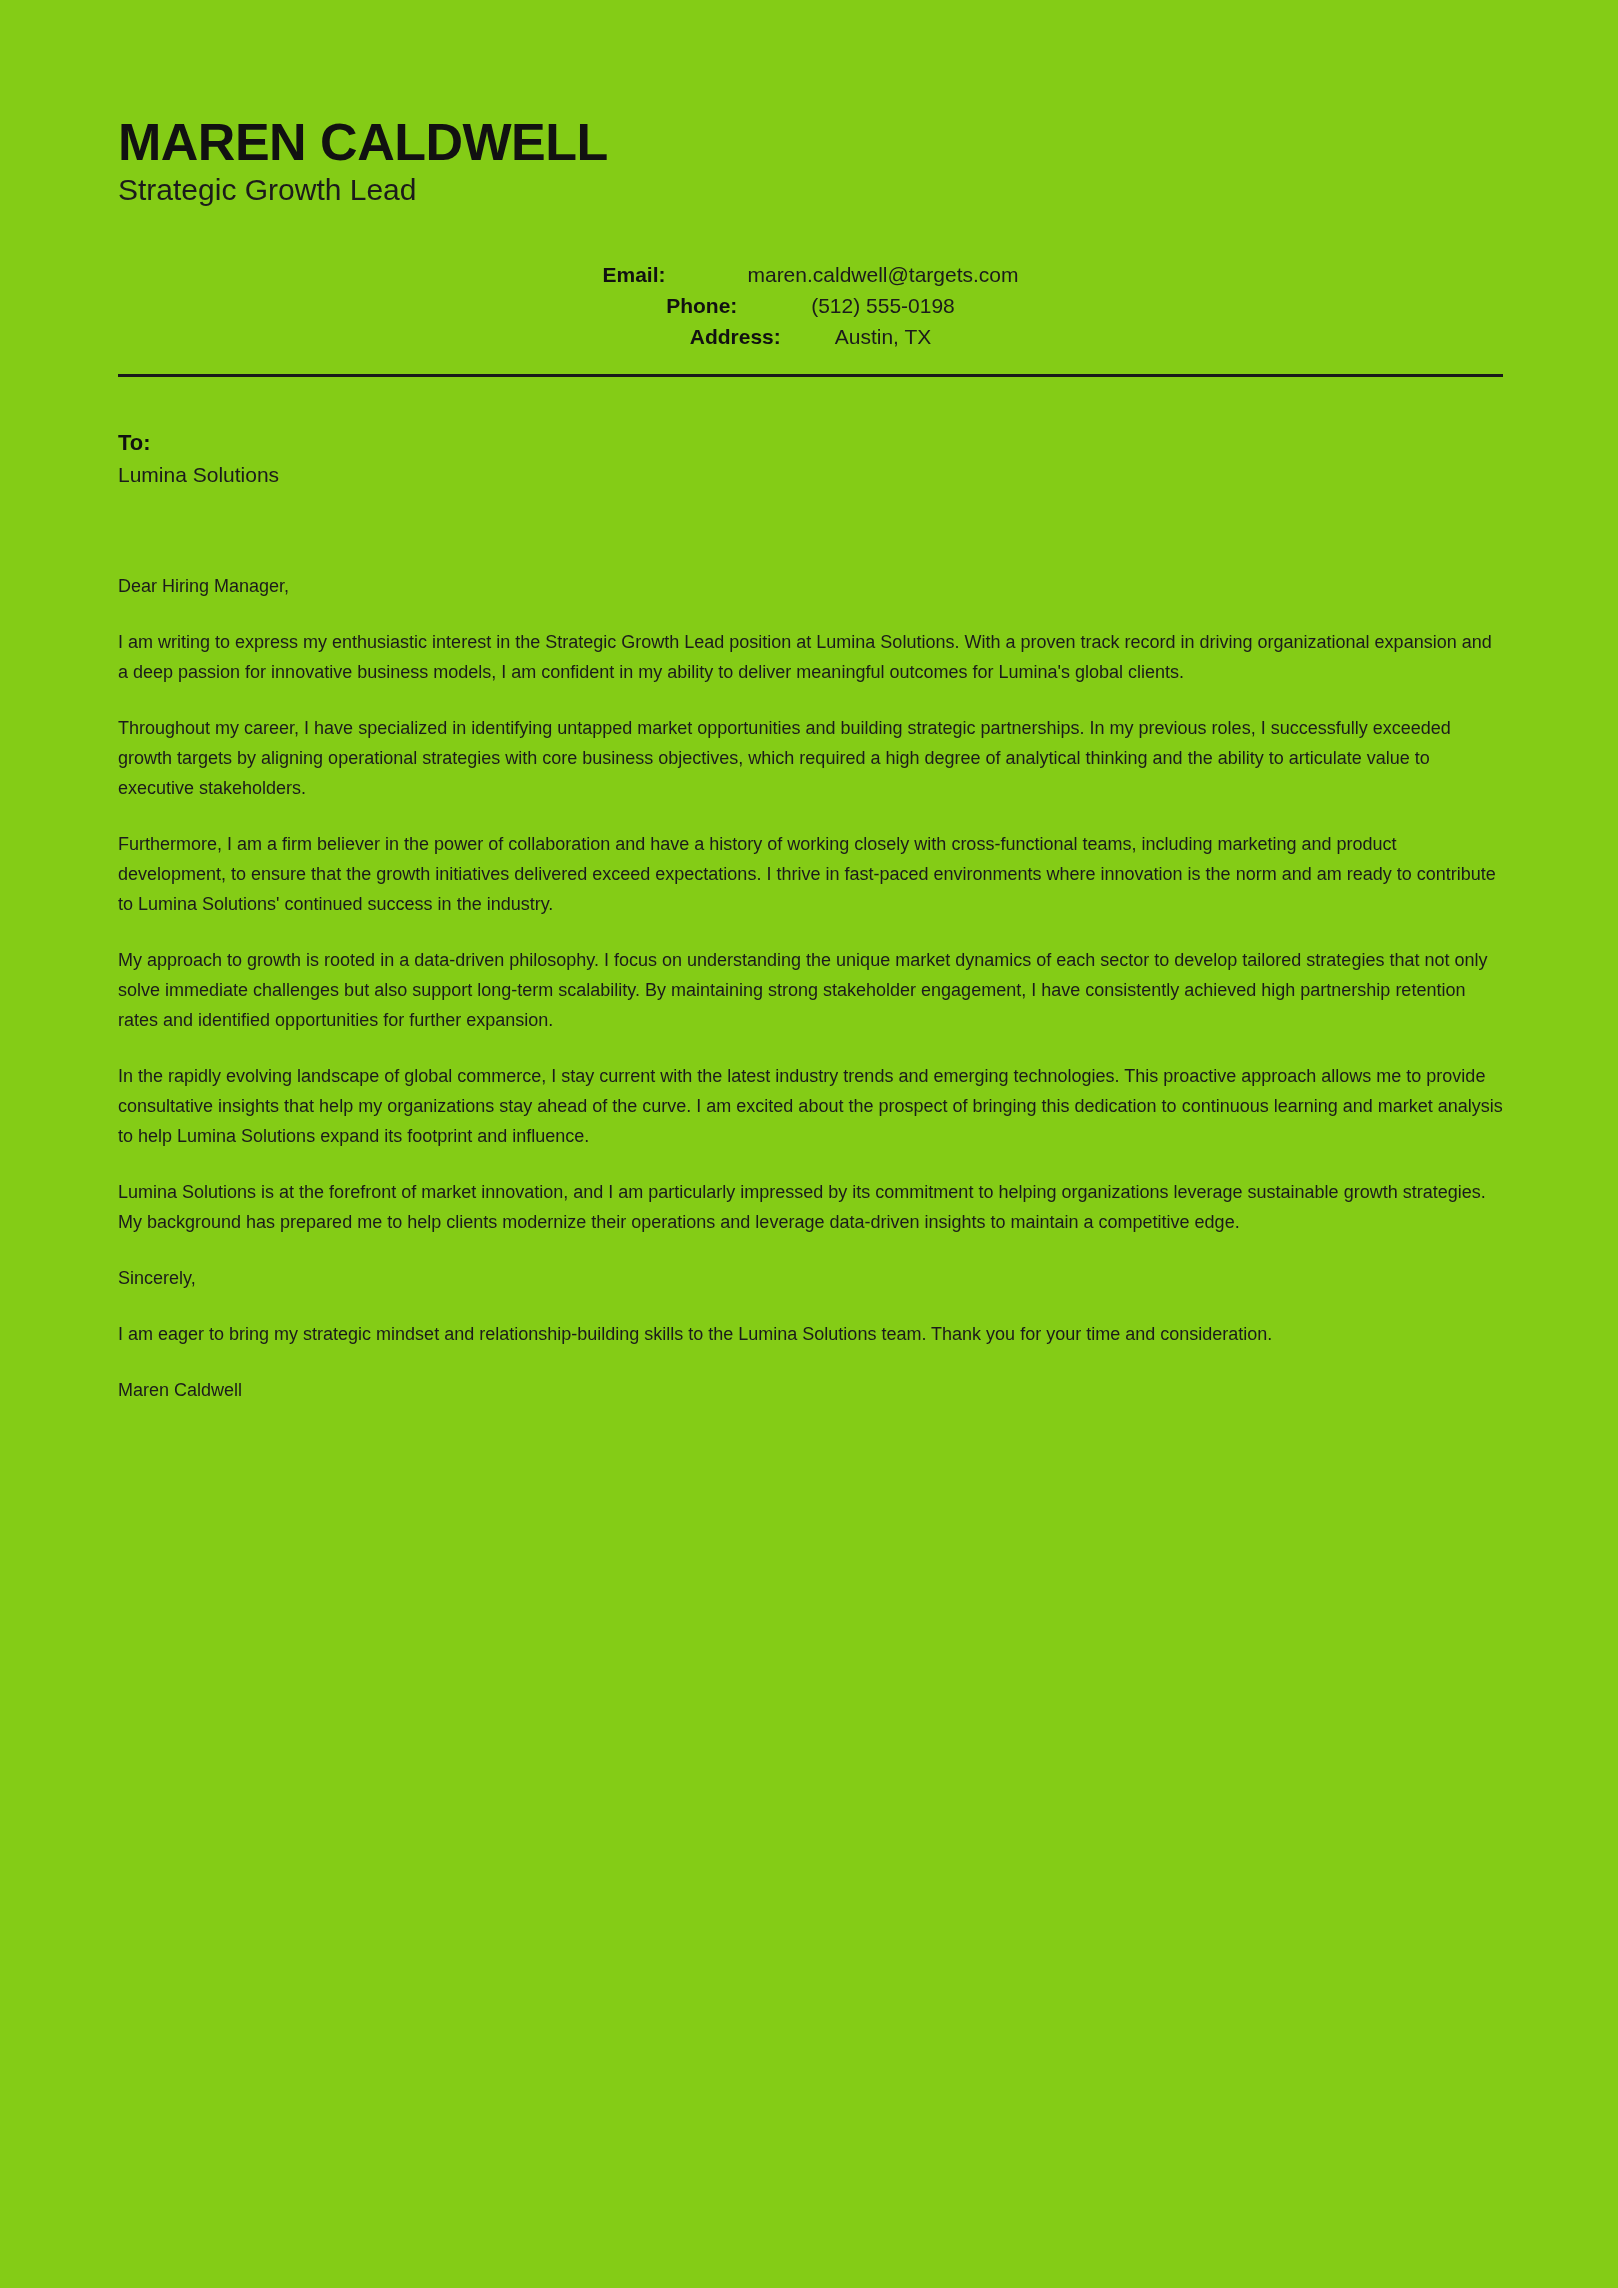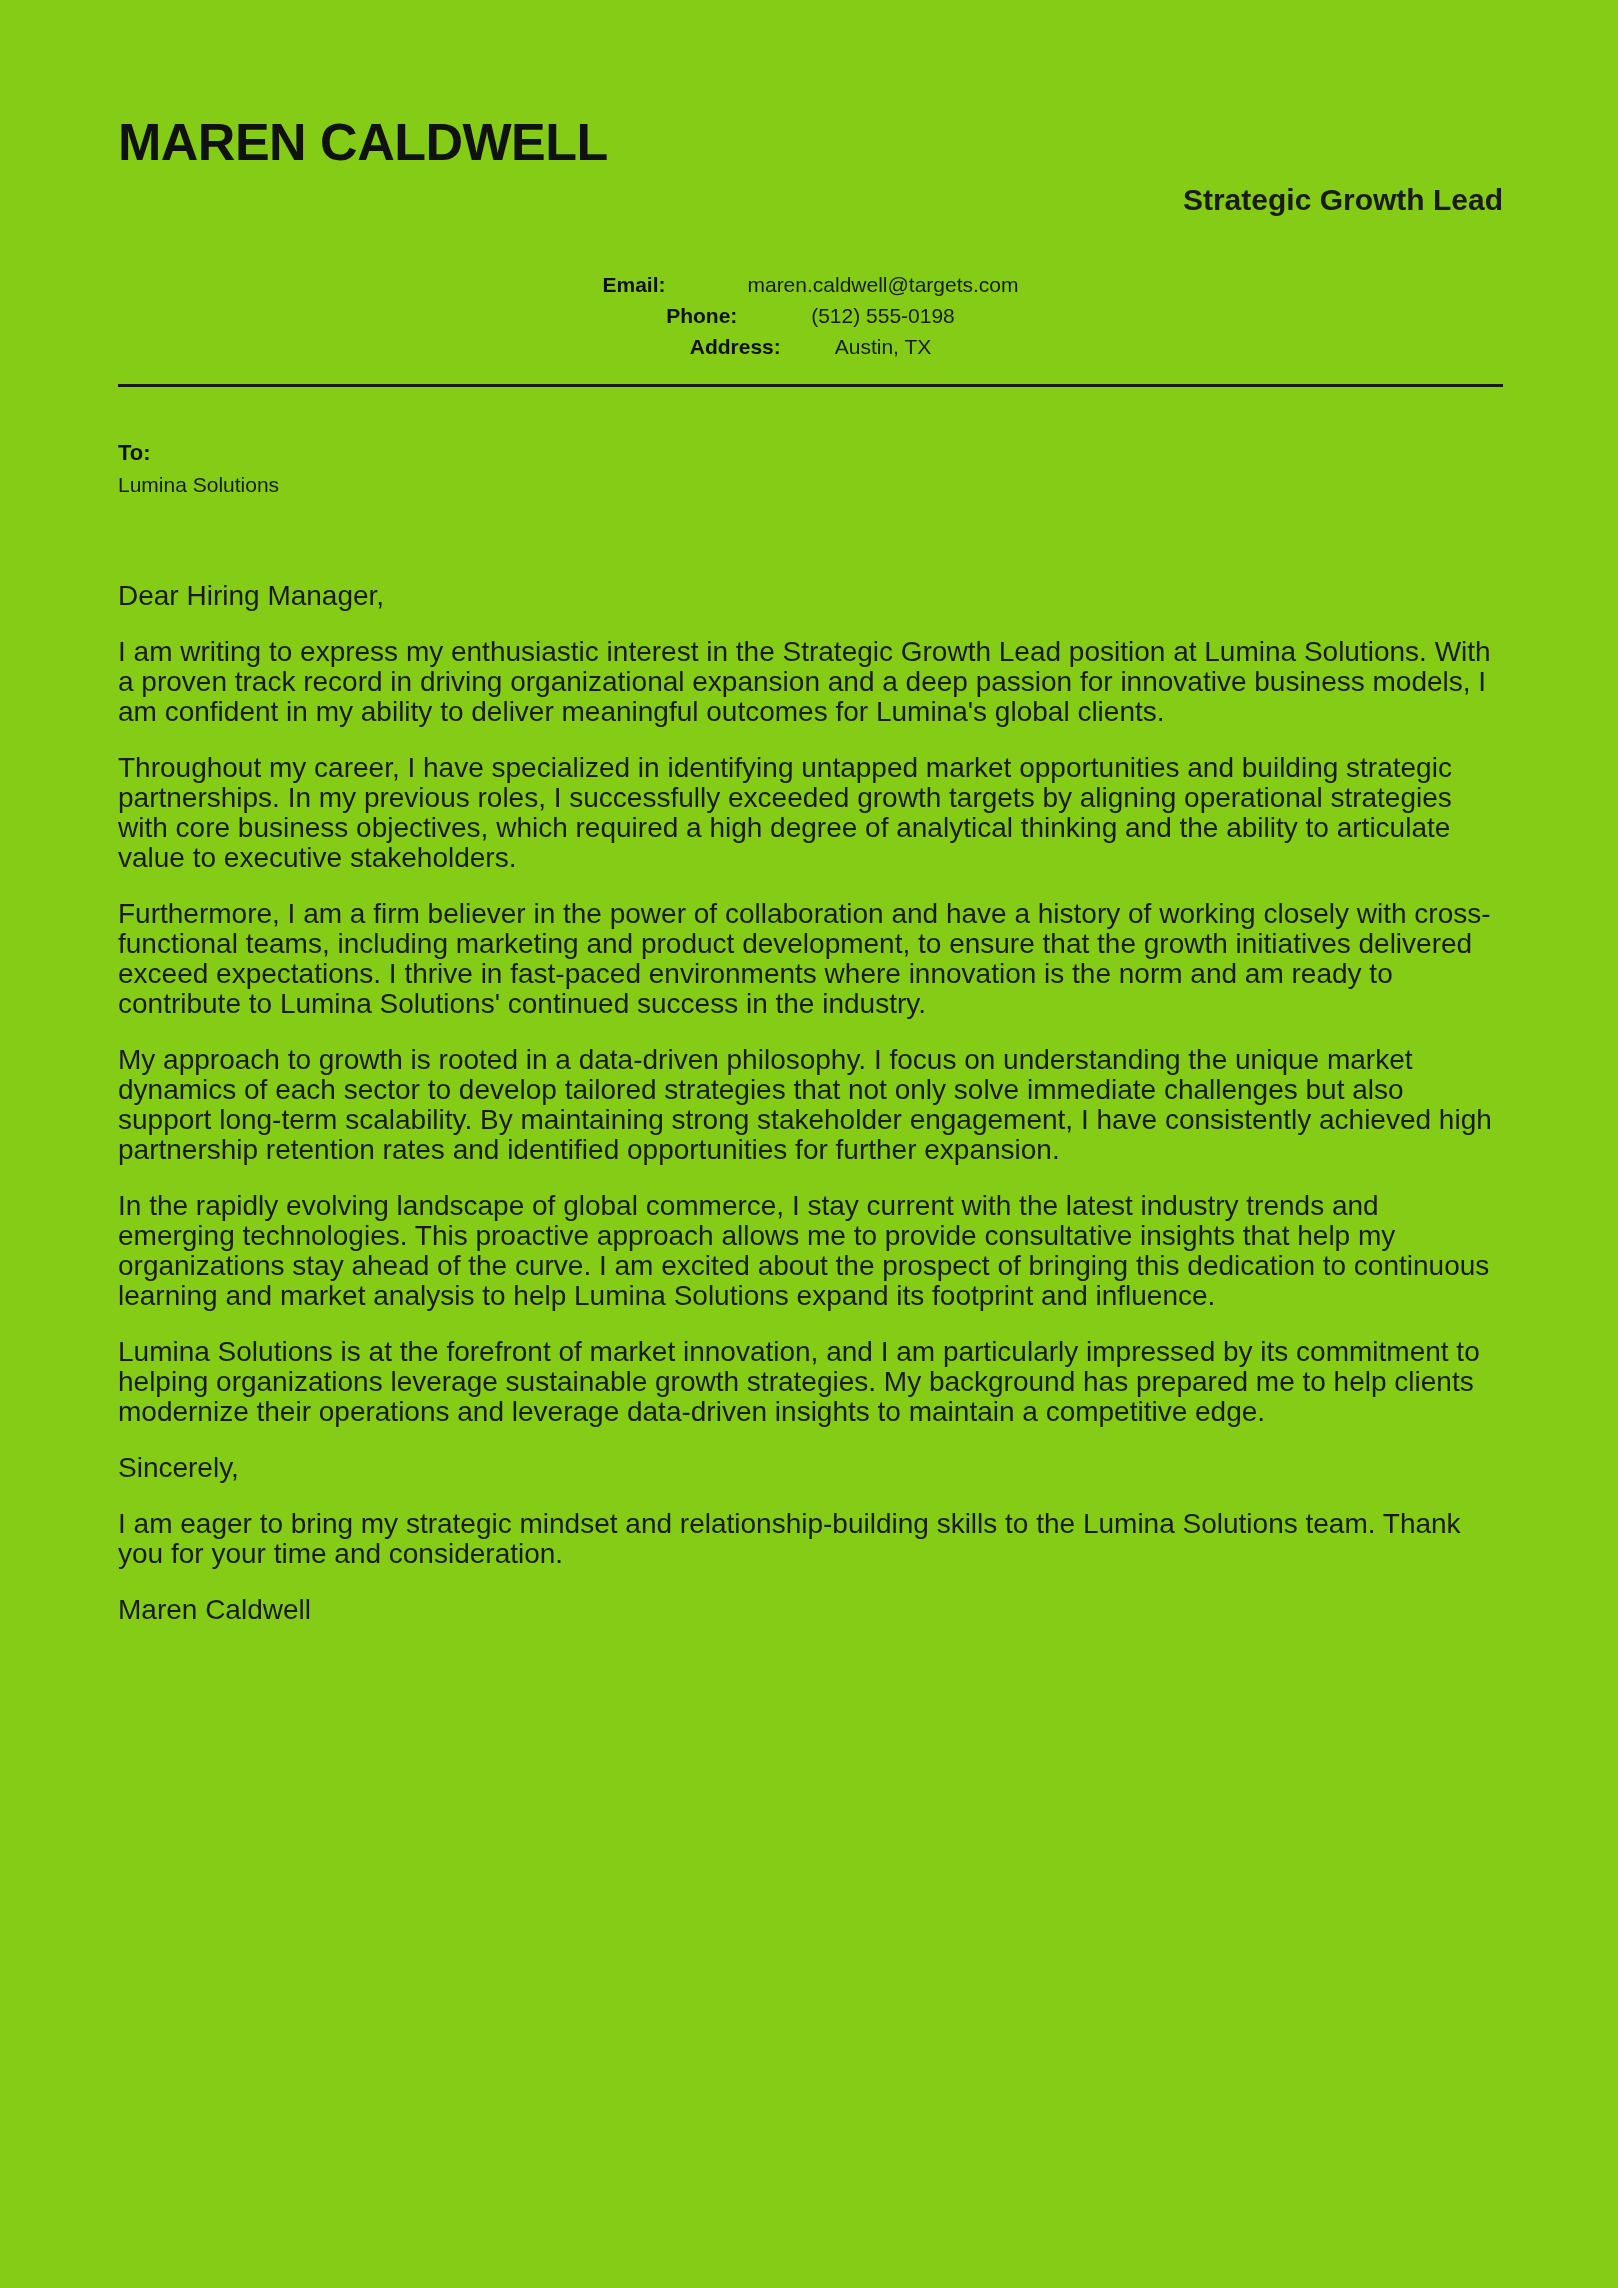--- a/index.html
+++ b/index.html
@@ -23,26 +23,24 @@
   }
   .candidate-name {
     margin: 0;
     font-size: 52px;
     font-weight: 700;
     line-height: 1.08;
     letter-spacing: -0.5px;
     color: #111111;
   }
   .candidate-title {
-    margin-top: 10px;
     font-size: 30px;
-    font-weight: 700;
+    font-weight: 400;
     line-height: 1.3;
     color: #1b1b1b;
-    text-align: right;
   }
   .contact {
     margin-top: 50px;
     font-size: 21px;
     line-height: 31px;
   }
   .contact-row {
     display: flex;
     justify-content: center;
   }
@@ -69,21 +67,21 @@
     line-height: 32px;
     color: #111111;
   }
   .recipient-company {
     font-size: 21px;
     line-height: 32px;
     color: #1b1b1b;
   }
   .letter {
     margin-top: 80px;
-    font-size: 28px;
+    font-size: 18px;
   }
   .letter p {
     margin: 0 0 26px 0;
     line-height: 30px;
     color: #1b1b1b;
   }
 </style>
 </head>
 <body>
 

